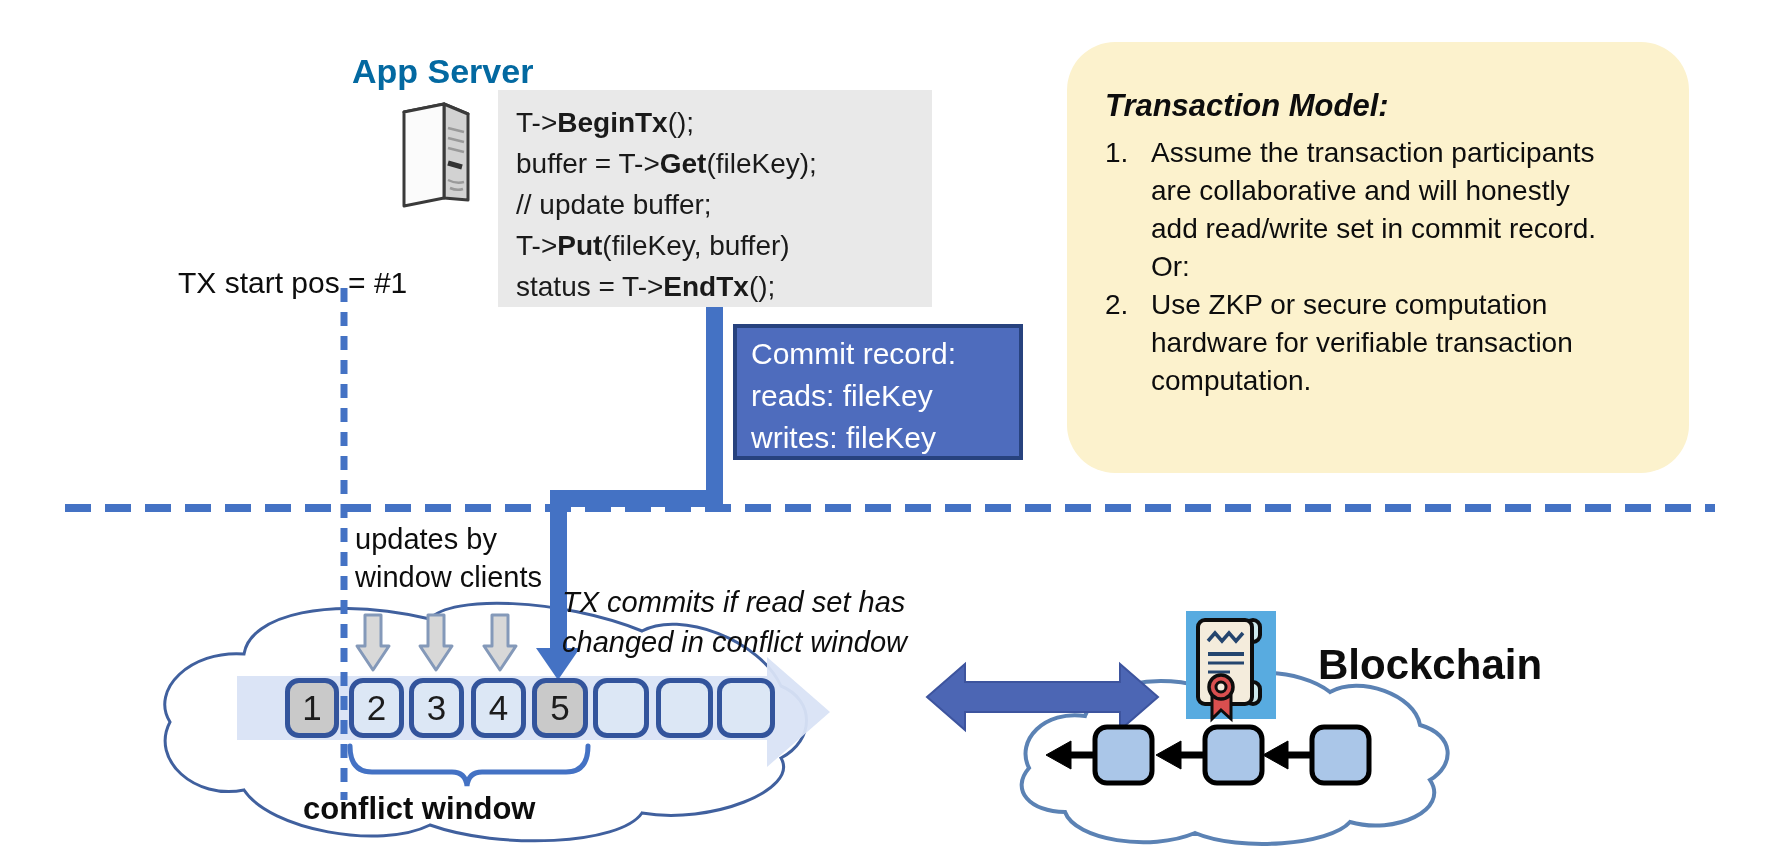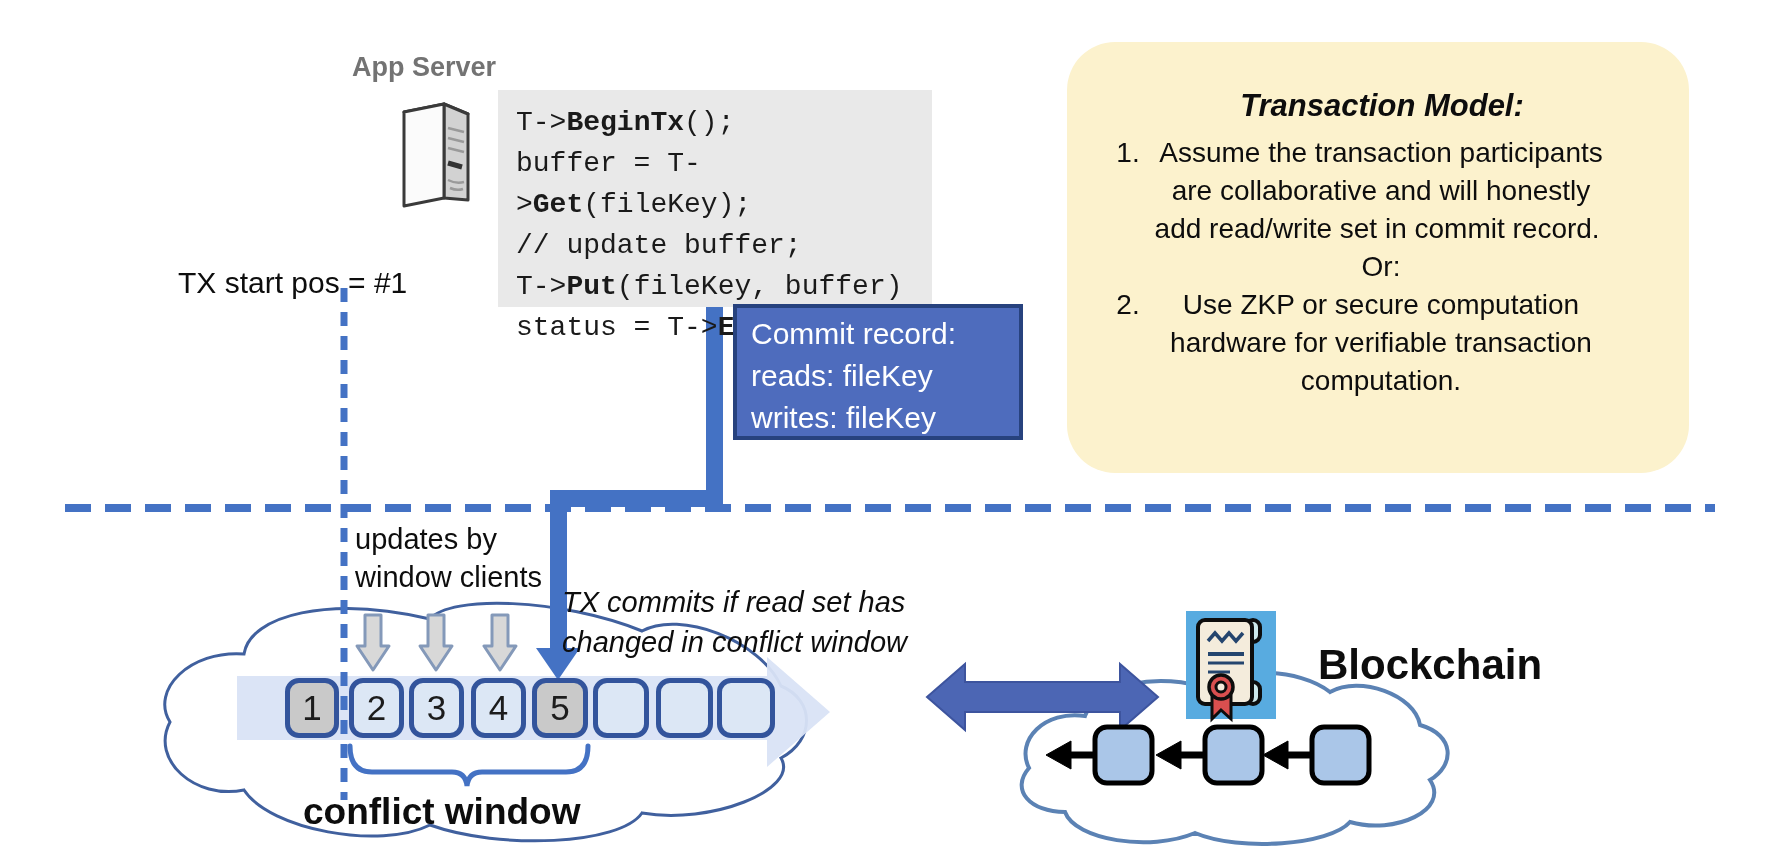--- a/index.html
+++ b/index.html
@@ -3,43 +3,43 @@
 <meta charset="utf-8">
 <style>
   html,body{margin:0;padding:0;}
   body{
     width:1780px;height:868px;position:relative;background:#ffffff;
     font-family:"Liberation Sans","DejaVu Sans",sans-serif;color:#111;
     overflow:hidden;
   }
   .abs{position:absolute;}
   
-  .app-server-title{left:352px;top:52px;font-size:27px;font-weight:bold;color:#737373;}
+  .app-server-title{left:352px;top:52px;font-size:34px;font-weight:bold;color:#0369a1;}
   .code-box{
     left:498px;top:90px;width:434px;height:217px;background:#e9e9e9;
-    box-sizing:border-box;padding:12px 8px 0 18px;font-size:28px;line-height:41px;color:#1a1a1a;font-family:Liberation Mono, monospace;
+    box-sizing:border-box;padding:12px 8px 0 18px;font-size:28px;line-height:41px;color:#1a1a1a;
   }
   .code-line b{font-weight:bold;}
   .tx-start-label{left:178px;top:238px;font-size:30px;color:#0d0d0d;margin-top:28px;}
   .commit-box{
-    left:733px;top:304px;width:290px;height:136px;background:#4e6cbd;
+    left:733px;top:324px;width:290px;height:136px;background:#4e6cbd;
     border:4px solid #27427e;box-sizing:border-box;color:#ffffff;
     font-size:30px;line-height:42px;padding:5px 0 0 14px;
   }
   .note-box{
     left:1067px;top:42px;width:622px;height:431px;background:#fcf2cd;
-    border-radius:48px;box-sizing:border-box;padding:46px 30px 0 38px;text-align:center;
+    border-radius:48px;box-sizing:border-box;padding:46px 30px 0 38px;
   }
   .note-title{font-size:31px;font-weight:bold;font-style:italic;color:#0d0d0d;margin:0 0 10px 0;}
   .note-item{display:flex;font-size:28px;line-height:38px;color:#0d0d0d;}
   .note-num{width:46px;flex:0 0 46px;}
   .note-text{width:460px;}
   .updates-label{left:355px;top:520px;font-size:29px;line-height:38px;white-space:pre-line;color:#0d0d0d;}
   .commits-label{left:562px;top:582px;font-size:29px;line-height:40px;white-space:pre-line;color:#0d0d0d;font-style:italic;}
-  .conflict-window-label{left:303px;top:791px;font-size:37px;font-weight:bold;color:#0d0d0d;}
+  .conflict-window-label{left:303px;top:791px;font-size:31px;font-weight:bold;color:#0d0d0d;}
   .blockchain-label{left:1318px;top:641px;font-size:42px;font-weight:bold;color:#0d0d0d;}
   
   .slot{
     top:678px;height:60px;box-sizing:border-box;border:5px solid #33549c;border-radius:14px;
     background:#dce7f5;text-align:center;font-size:35px;line-height:50px;color:#1c1c1c;
   }
   .slot.gray{background:#c9c9c9;}
   .s1{left:285px;width:54px;} .s2{left:349px;width:55px;} .s3{left:409px;width:55px;}
   .s4{left:471px;width:55px;} .s5{left:532px;width:56px;} .s6{left:593px;width:56px;}
   .s7{left:656px;width:57px;} .s8{left:717px;width:58px;}

